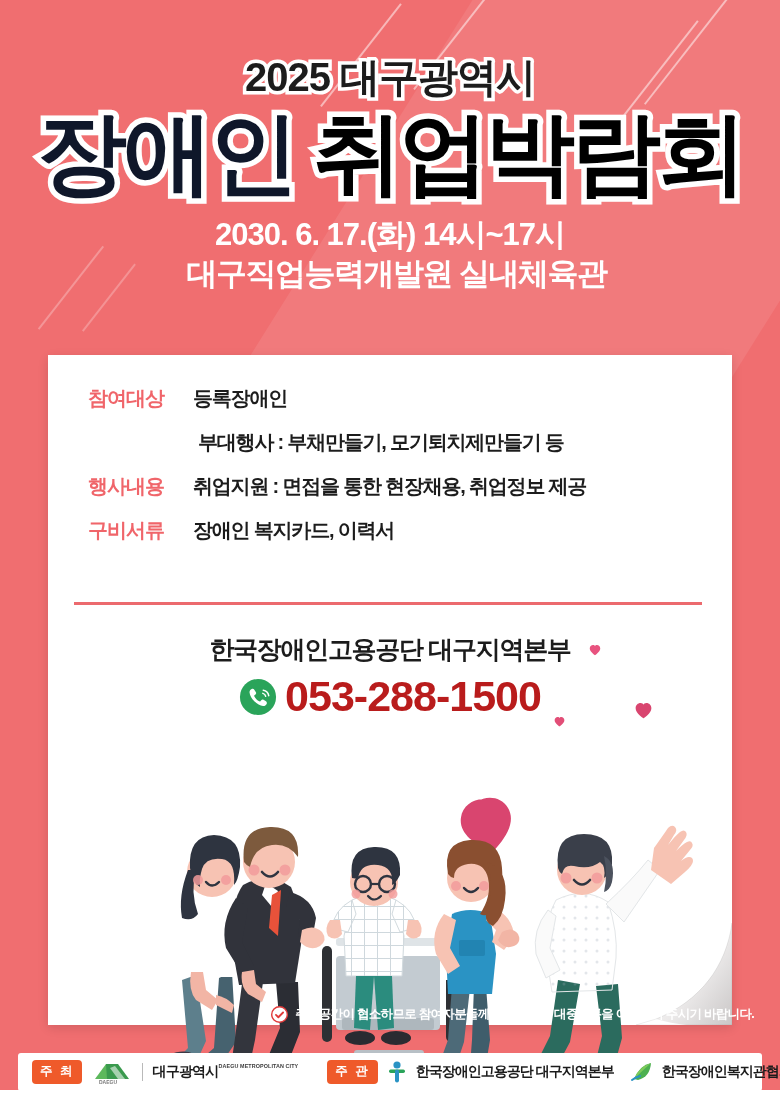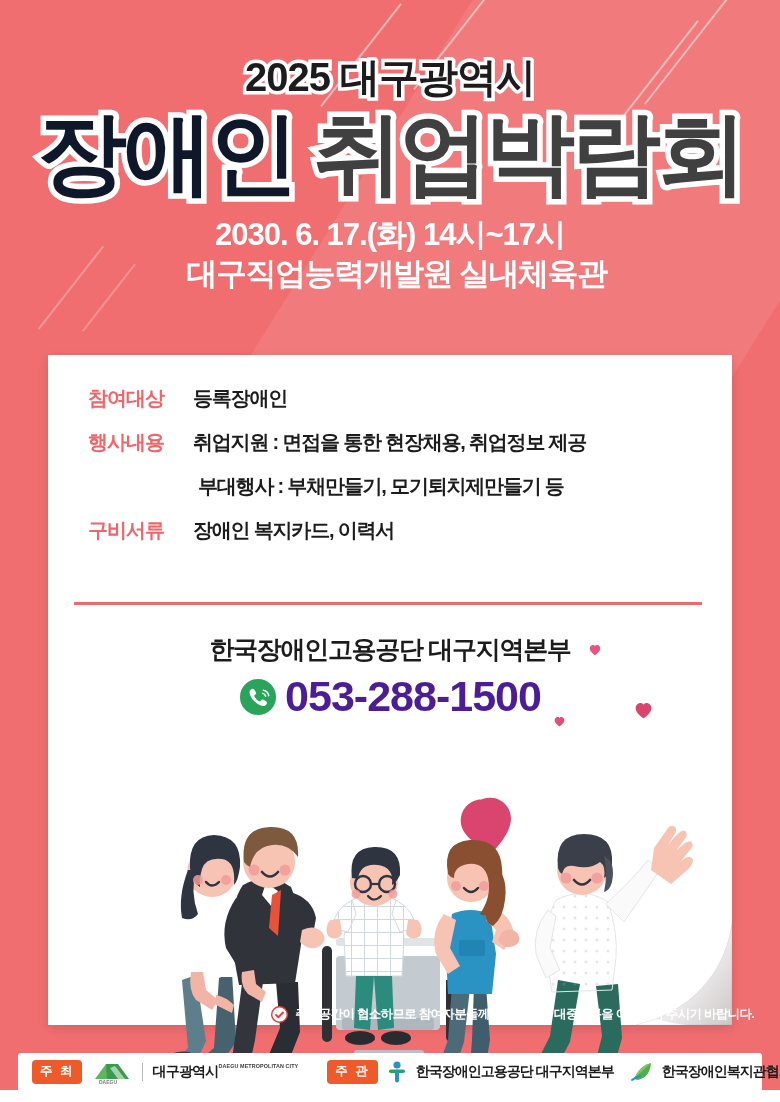--- a/index.html
+++ b/index.html
@@ -57,21 +57,21 @@
   .bigtitle {
     margin-top:8px;
     font-size:90px; font-weight:bold;
     letter-spacing:-4px;
     line-height:1.05;
     -webkit-text-stroke:11px #ffffff;
     paint-order:stroke fill;
     white-space:nowrap;
   }
   .t-green  { color:#0f172a; }
-  .t-purple { color:#404040;margin-left:18px; }
+  .t-purple { color:#000000;margin-left:18px; }
 
   .when {
     margin-top:14px;
     font-size:31px; font-weight:bold; color:#ffffff;
     letter-spacing:-1px; line-height:1.28;
   }
   .where {
     font-size:31px; font-weight:bold; color:#ffffff;
     letter-spacing:-1.5px; line-height:1.28;margin-left:13px;
   }
@@ -119,21 +119,21 @@
   .org {
     font-size:25px; font-weight:bold; color:#1c1c1c;
     letter-spacing:-1.3px;
   }
   .phone-line {
     margin-top:6px;
     display:flex; align-items:center; justify-content:center; gap:8px;
   }
   .phone-ico { width:38px; height:38px; flex:0 0 38px; }
   .phone-num {
-    font-size:43px; font-weight:bold; color:#4c1d95;
+    font-size:43px; font-weight:bold; color:#b91c1c;
     letter-spacing:-1px;
   }
 
   
   .mini-heart { position:absolute; z-index:7; }
 
   
   .illus { position:absolute; left:0; bottom:0; width:780px; height:340px; z-index:10; }
 
   
@@ -192,26 +192,26 @@
     <div class="where">대구직업능력개발원 실내체육관</div>
   </div>
 
   <div class="card">
 
     <div class="info">
       <div class="row">
         <div class="label">참여대상</div>
         <div class="value">등록장애인</div>
       </div>
+      <div class="row row-ind">
+        <div class="value">부대행사 : 부채만들기, 모기퇴치제만들기 등</div>
+      </div>
       <div class="row">
         <div class="label">행사내용</div>
         <div class="value">취업지원 : 면접을 통한 현장채용, 취업정보 제공</div>
-      </div>
-      <div class="row row-ind">
-        <div class="value">부대행사 : 부채만들기, 모기퇴치제만들기 등</div>
       </div>
       <div class="row">
         <div class="label">구비서류</div>
         <div class="value">장애인 복지카드, 이력서</div>
       </div>
     </div>
 
     <div class="divider"></div>
 
     <div class="contact">

